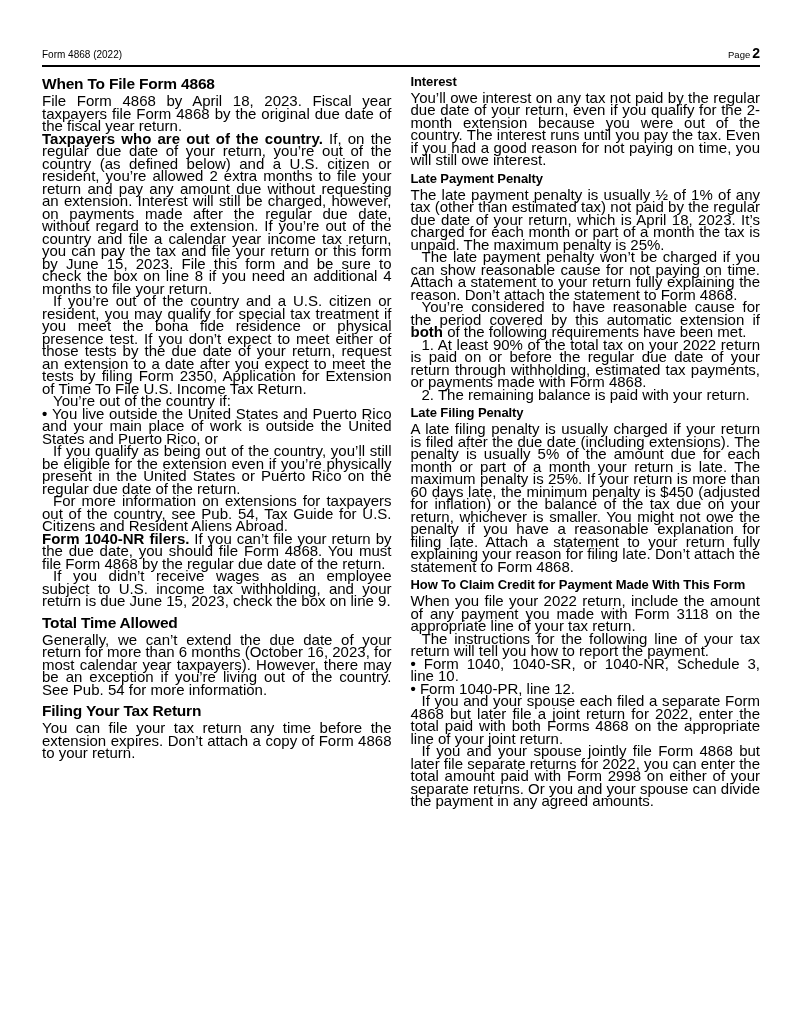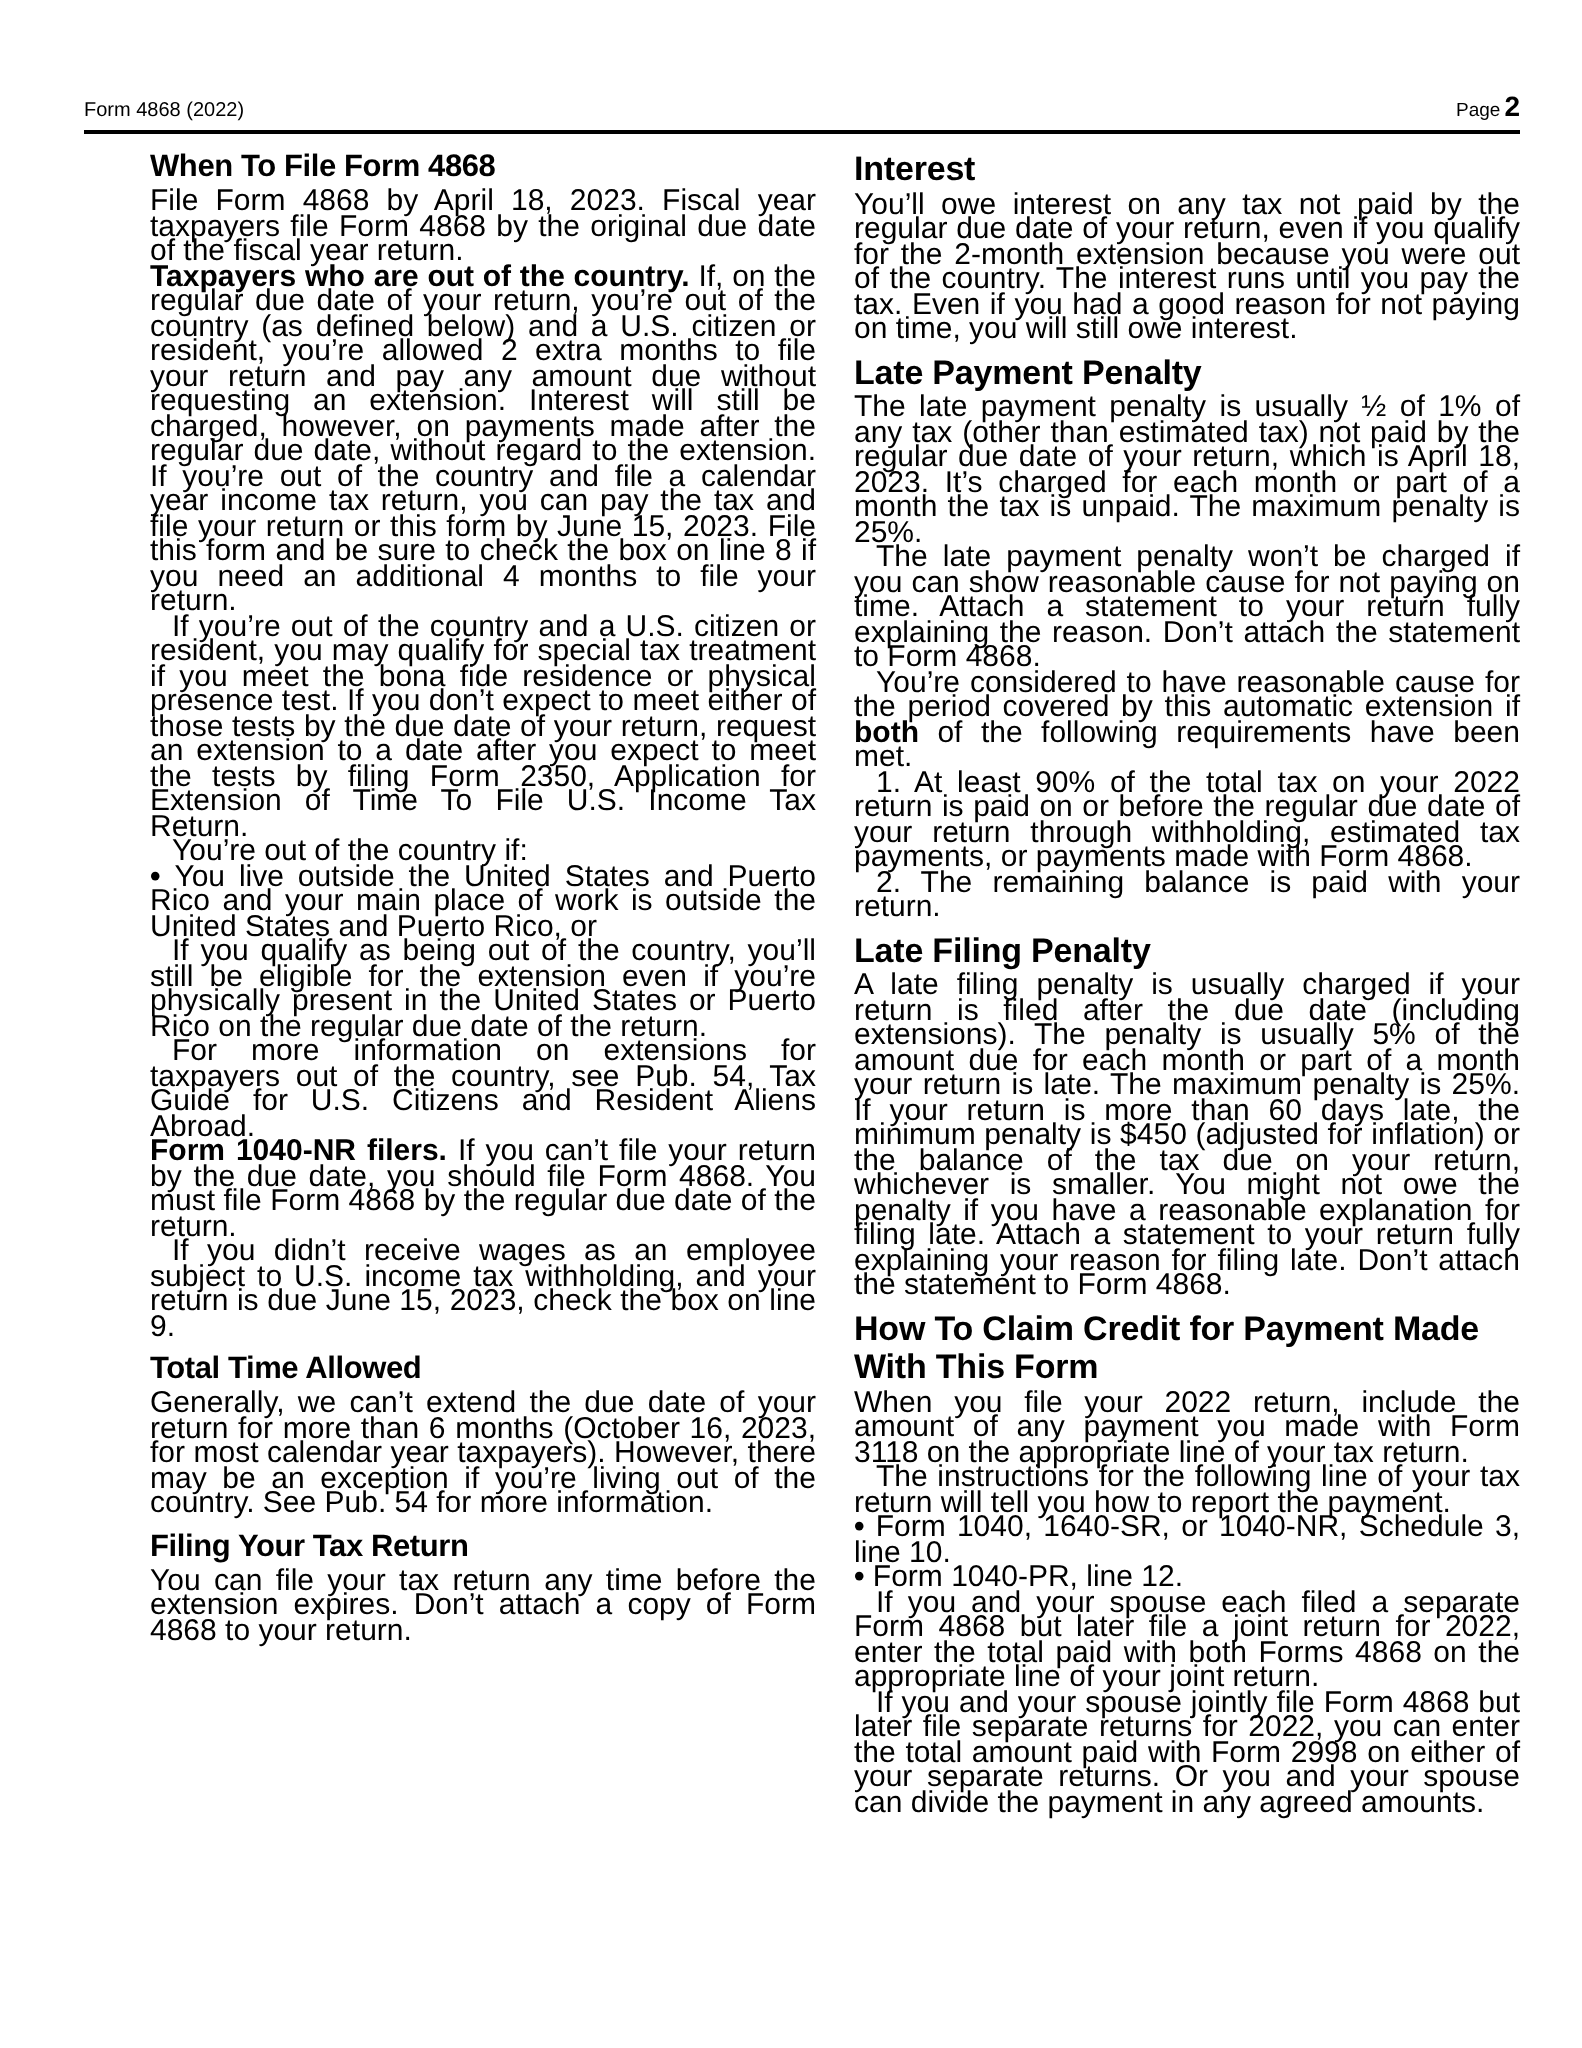--- a/index.html
+++ b/index.html
@@ -19,29 +19,29 @@
     display: flex; justify-content: space-between; align-items: baseline;
     font-size: 10px;
   }
   .pghead .pageword { font-size: 9.5px; }
   .pghead .pagenum { font-size: 14px; font-weight: bold; margin-left: 2px; }
   .rule {
     border-top: 2.5px solid #000;
     margin-top: 4px;
     margin-bottom: 7px;
   }
-  .columns { display: flex; gap: 19px; margin-left: 33px; }
+  .columns { display: flex; gap: 19px; }
   .col { flex: 1 1 0; min-width: 0; }
   h1 {
     font-size: 15.5px; font-weight: bold; letter-spacing: -0.2px;
     margin: 6px 0 3px 0; line-height: 1.1;
   }
   .col h1:first-child, .col h2:first-child { margin-top: 1px; }
   h2 {
-    font-size: 17px; font-weight: bold; letter-spacing: -0.1px;
+    font-size: 13px; font-weight: bold; letter-spacing: -0.1px;
     margin: 5px 0 2px 0; line-height: 1.15;
   }
   p {
     font-size: 15px; line-height: 12.5px;
     text-align: justify;
   }
   p.ind { text-indent: 11px; }
   .bullet-glyph { font-weight: bold; }
   b.lead { font-weight: bold; }
 </style>
@@ -82,20 +82,20 @@
       <p>The late payment penalty is usually ½ of 1% of any tax (other than estimated tax) not paid by the regular due date of your return, which is April 18, 2023. It’s charged for each month or part of a month the tax is unpaid. The maximum penalty is 25%.</p>
       <p class="ind">The late payment penalty won’t be charged if you can show reasonable cause for not paying on time. Attach a statement to your return fully explaining the reason. Don’t attach the statement to Form 4868.</p>
       <p class="ind"><span>You’re considered to have reasonable cause for the period covered by this automatic extension if </span><b>both</b><span> of the following requirements have been met.</span></p>
       <p class="ind">1. At least 90% of the total tax on your 2022 return is paid on or before the regular due date of your return through withholding, estimated tax payments, or payments made with Form 4868.</p>
       <p class="ind">2. The remaining balance is paid with your return.</p>
       <h2>Late Filing Penalty</h2>
       <p>A late filing penalty is usually charged if your return is filed after the due date (including extensions). The penalty is usually 5% of the amount due for each month or part of a month your return is late. The maximum penalty is 25%. If your return is more than 60 days late, the minimum penalty is $450 (adjusted for inflation) or the balance of the tax due on your return, whichever is smaller. You might not owe the penalty if you have a reasonable explanation for filing late. Attach a statement to your return fully explaining your reason for filing late. Don’t attach the statement to Form 4868.</p>
       <h2>How To Claim Credit for Payment Made With This Form</h2>
       <p>When you file your 2022 return, include the amount of any payment you made with Form 3118 on the appropriate line of your tax return.</p>
       <p class="ind">The instructions for the following line of your tax return will tell you how to report the payment.</p>
-      <p><span class="bullet-glyph">• </span><span>Form 1040, 1640-SR, or 1040-NR, Schedule 3, line 10.</span></p>
+      <p><span class="bullet-glyph">• </span><span>Form 1040, 1040-SR, or 1040-NR, Schedule 3, line 10.</span></p>
       <p><span class="bullet-glyph">• </span><span>Form 1040-PR, line 12.</span></p>
       <p class="ind">If you and your spouse each filed a separate Form 4868 but later file a joint return for 2022, enter the total paid with both Forms 4868 on the appropriate line of your joint return.</p>
       <p class="ind">If you and your spouse jointly file Form 4868 but later file separate returns for 2022, you can enter the total amount paid with Form 2998 on either of your separate returns. Or you and your spouse can divide the payment in any agreed amounts.</p>
     </div>
 
   </div>
 </div>
 
 </body></html>

